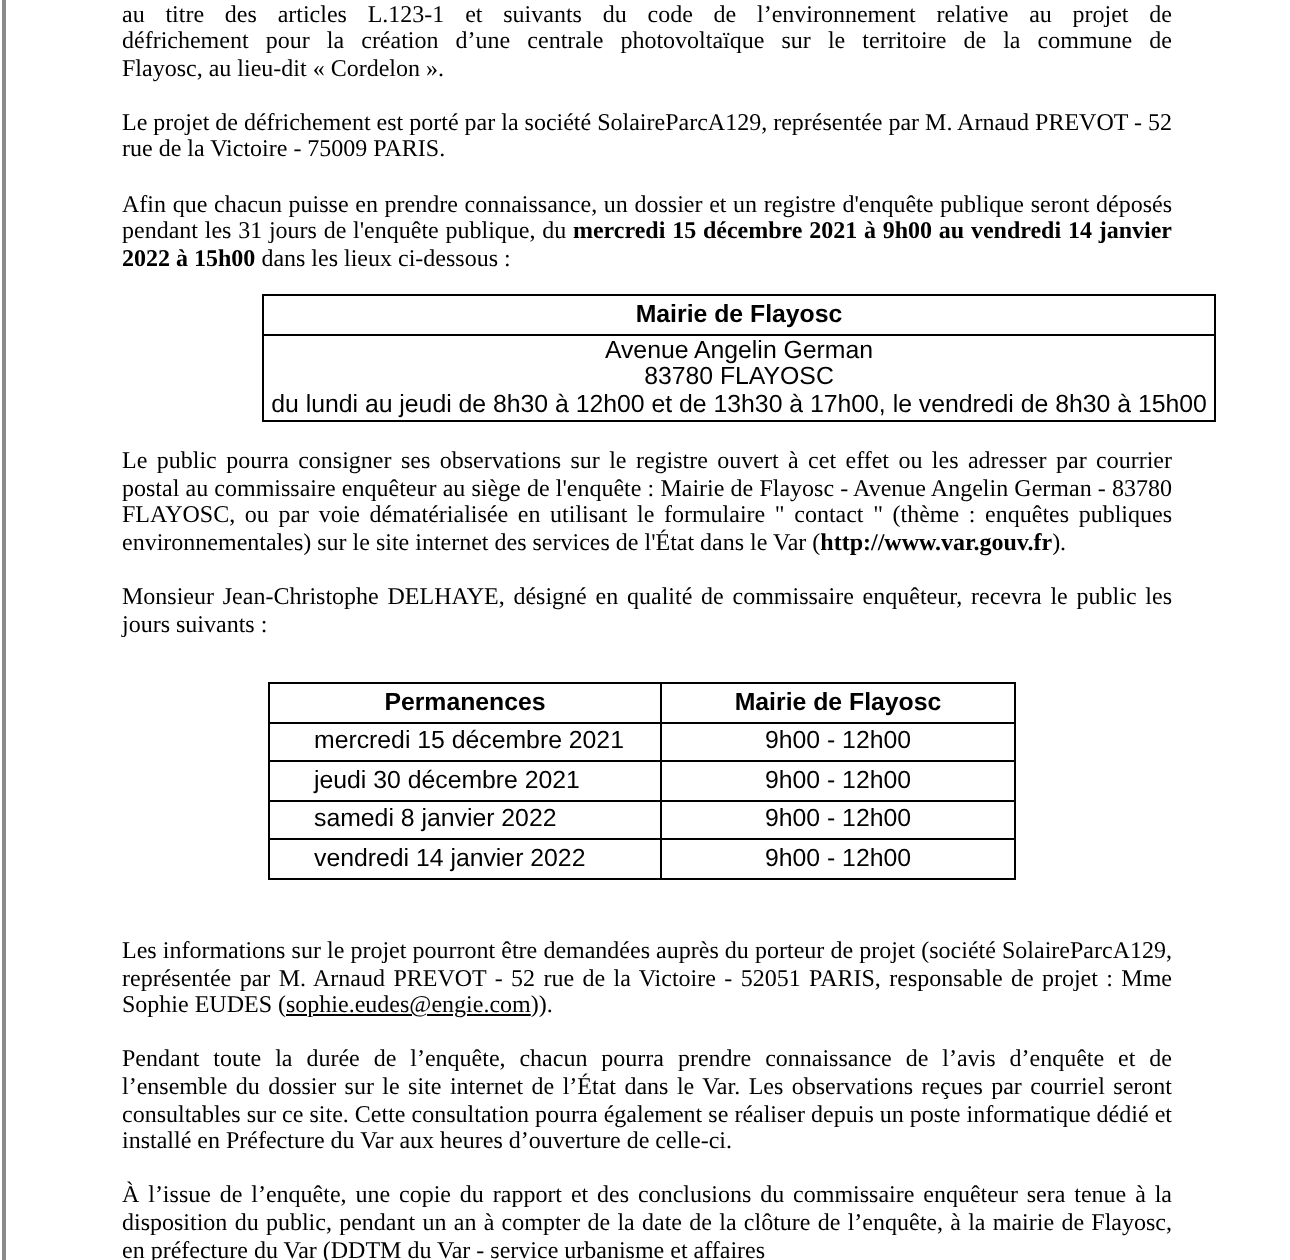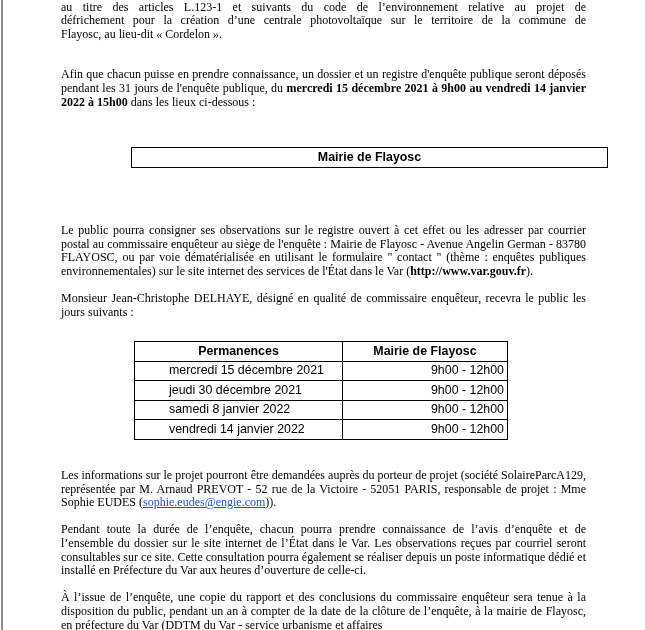--- a/index.html
+++ b/index.html
@@ -5,52 +5,60 @@
   html, body { margin: 0; padding: 0; }
   body {
     width: 645px; height: 630px; overflow: hidden; background: #ffffff;
     font-family: "Liberation Sans", sans-serif; color: #000; position: relative;
   }
   .left-rule { position: absolute; left: 1px; top: 0; width: 2px; height: 630px; background: #8a8a8a; }
   .page { position: absolute; left: 61px; top: 0; width: 525px; }
   p { margin: 0; font-size: 12px; line-height: 13.6px; text-align: justify; font-family: Liberation Serif, serif; }
   .gap { height: 13.6px; }
   b { font-weight: bold; }
-  a.link { color: #1d4ed8; text-decoration: underline; }
+  a.link { color: #000000; text-decoration: underline; }
   table { border-collapse: collapse; font-size: 12.4px; margin-left: 40px; }
   .t1 { position: absolute; left: 91px; top: 147px; width: 477px; }
   .t1 td { border: 1px solid #000; text-align: center; padding: 1px 2px; line-height: 13.4px; }
   .t1 .hdr { font-weight: bold; height: 17px; }
   .t2 { position: absolute; left: 94px; top: 341px; width: 374px; border-radius: 17px; }
   .t2 td, .t2 th { border: 1px solid #000; height: 18.5px; padding: 0 3px; line-height: 13px; }
   .t2 th { font-weight: bold; text-align: center; }
-  .t2 td.d { text-align: left; padding-left: 34px; width: 170px; }
-  .t2 td.h { text-align: right; }
+  .t2 td.d { text-align: left; padding-left: 22px; width: 170px; }
+  .t2 td.h { text-align: center; }
 </style>
 </head>
 <body>
 
 <div class="left-rule"></div>
 
 <div class="page">
   <div style="height:0.5px"></div>
   <p style="text-align:justify">
     <span style="display:block;text-align:justify;text-align-last:justify">au titre des articles L.123-1 et suivants du code de l’environnement relative au projet de</span>
     <span style="display:block;text-align:justify;text-align-last:justify">défrichement pour la création d’une centrale photovoltaïque sur le territoire de la commune de</span>
     <span style="display:block">Flayosc, au lieu-dit « Cordelon ».</span>
   </p>
   <div class="gap"></div>
+  <p>Le projet de défrichement est porté par la société SolaireParcA129, représentée par M. Arnaud PREVOT - 52 rue de la Victoire - 75009 PARIS.</p>
   <div class="gap"></div>
   <p><span>Afin que chacun puisse en prendre connaissance, un dossier et un registre d'enquête publique seront déposés pendant les 31 jours de l'enquête publique, du </span><b>mercredi 15 décembre 2021 à 9h00 au vendredi 14 janvier 2022 à 15h00</b><span> dans les lieux ci-dessous :</span></p>
 </div>
 
 <table class="t1">
   <tbody>
       <tr>
         <td class="hdr">Mairie de Flayosc</td>
+      </tr>
+  <tr>
+        <td>
+    <div>Avenue Angelin German</div>
+    <div>83780 FLAYOSC</div>
+    <div>du lundi au jeudi de 8h30 à 12h00 et de 13h30 à 17h00, le vendredi de 8h30 à 15h00</div>
+  </td>
       </tr>
 </tbody>
   </table>
 
 <div class="page" style="top:224px">
   <p><span>Le public pourra consigner ses observations sur le registre ouvert à cet effet ou les adresser par courrier postal au commissaire enquêteur au siège de l'enquête : Mairie de Flayosc - Avenue Angelin German - 83780 FLAYOSC, ou par voie dématérialisée en utilisant le formulaire " contact " (thème : enquêtes publiques environnementales) sur le site internet des services de l'État dans le Var (</span><b>http://www.var.gouv.fr</b><span>).</span></p>
   <div class="gap"></div>
   <p>Monsieur Jean-Christophe DELHAYE, désigné en qualité de commissaire enquêteur, recevra le public les jours suivants :</p>
 </div>
 

